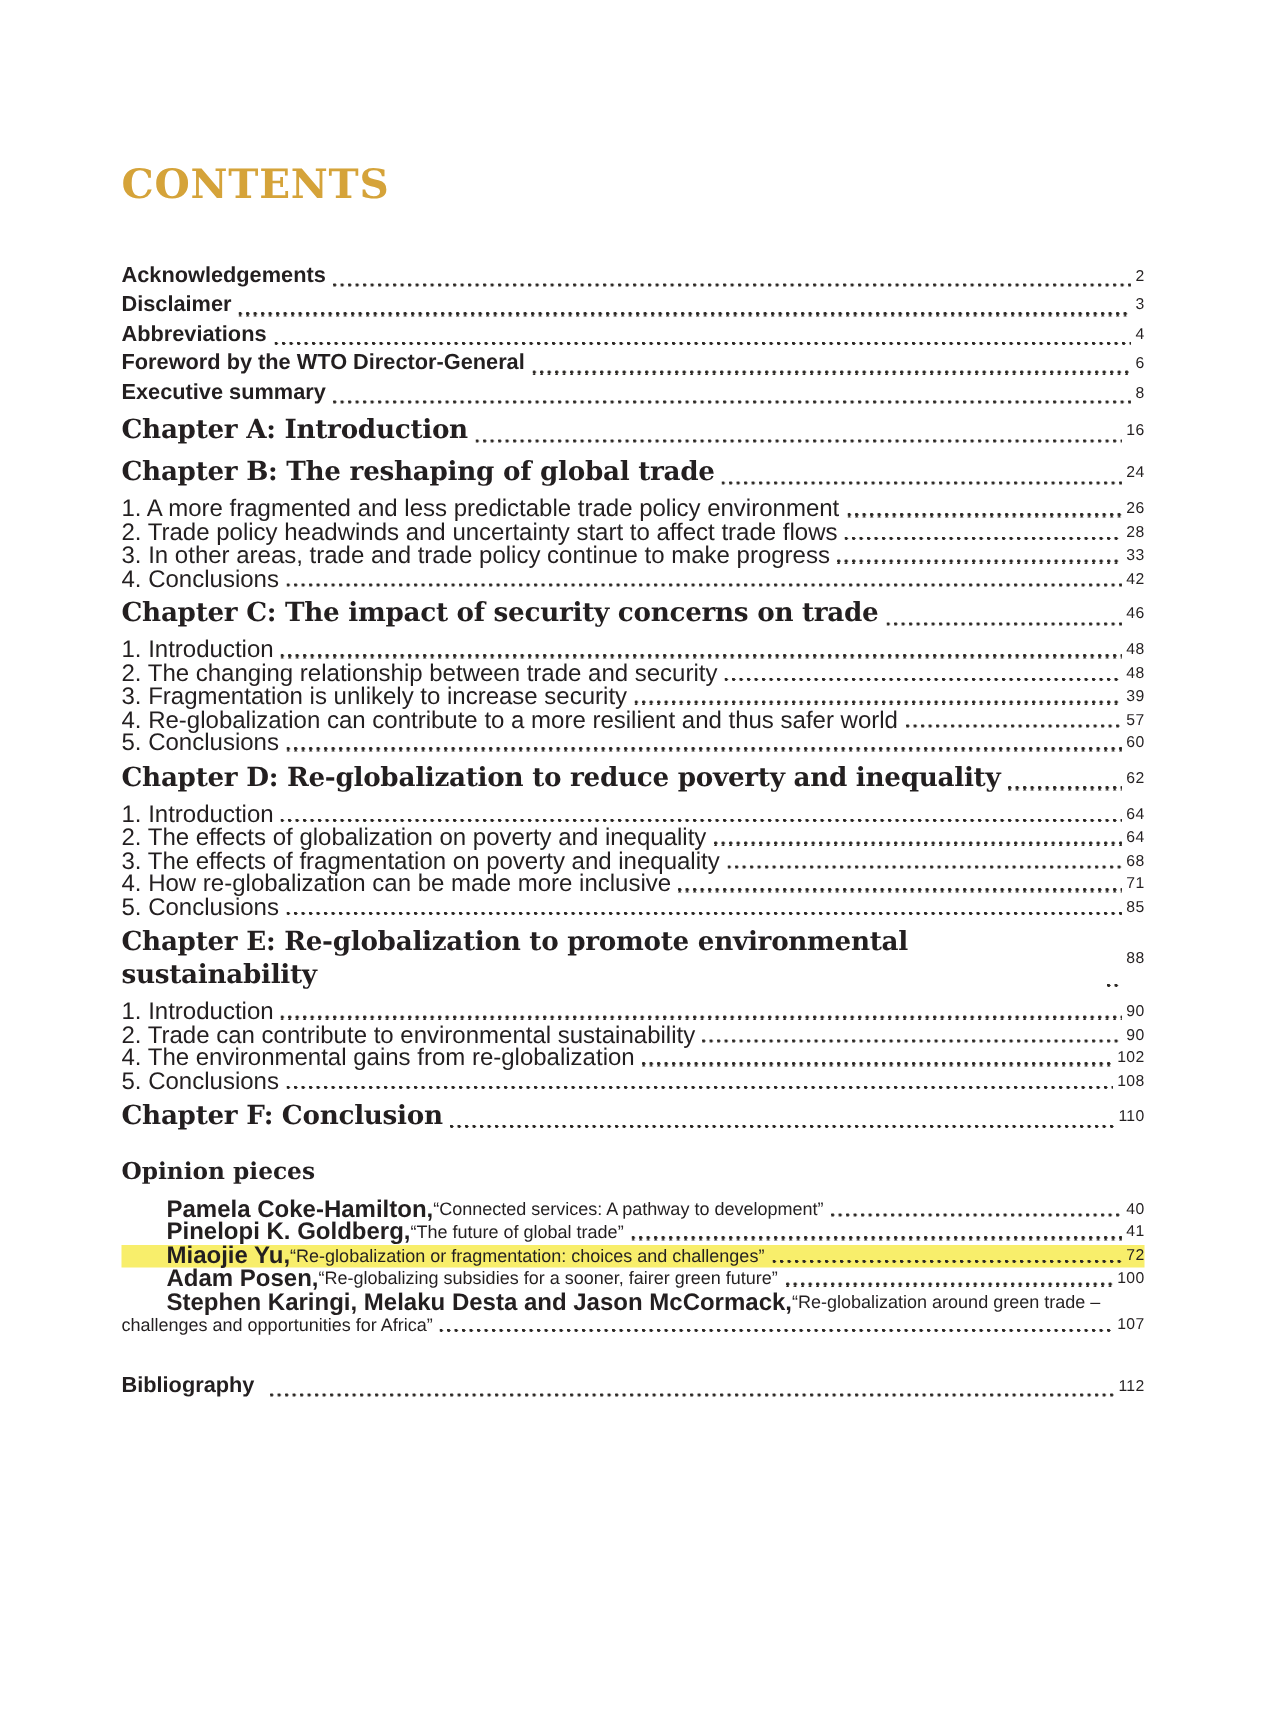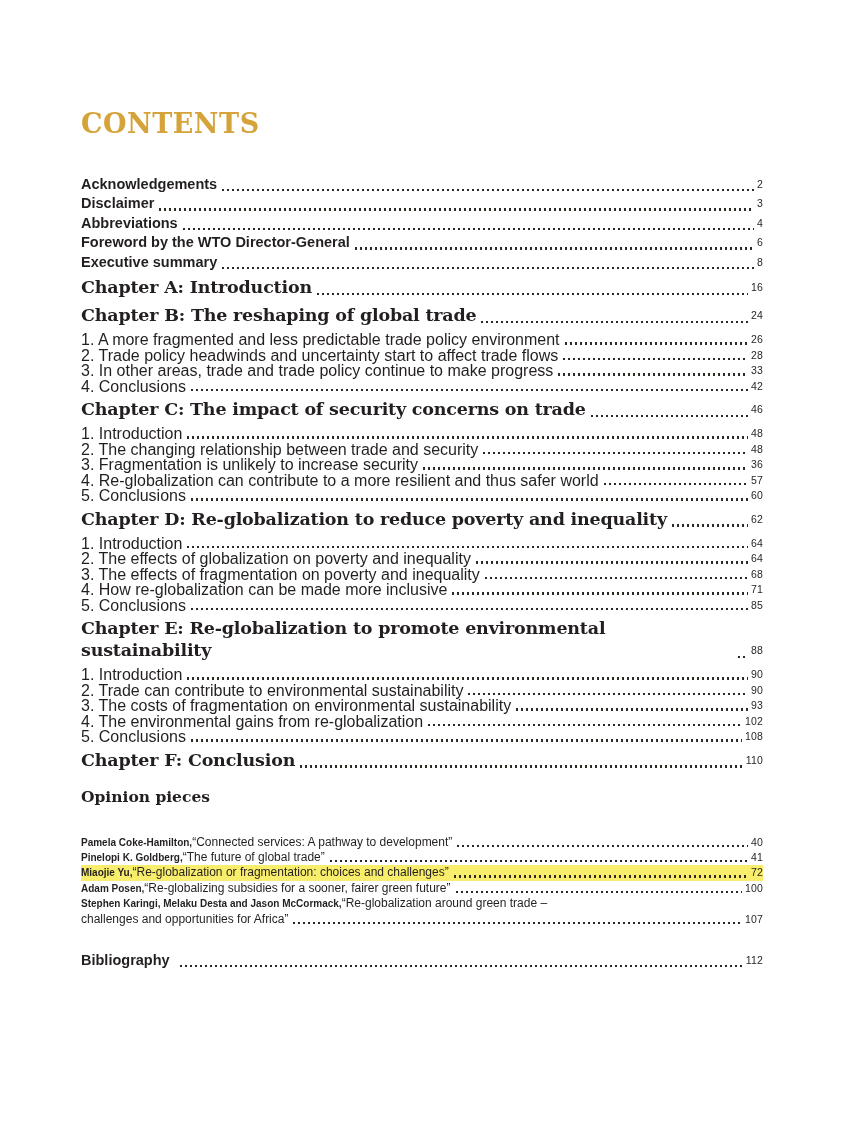--- a/index.html
+++ b/index.html
@@ -1,41 +1,41 @@
 <!DOCTYPE html>
 <html style="--hl: #f8ee6b;"><head>
 <meta charset="utf-8">
 <style>
   html,body{margin:0;padding:0;background:#ffffff;}
   body{font-family:"Liberation Sans",sans-serif;color:#231f20;}
   .page{position:relative;width:845px;height:1142px;box-sizing:border-box;
         padding:109px 82px 16px 81px;background:#fff;overflow:hidden;}
   .title{margin:0 0 36px 0;font-family:"DejaVu Serif",serif;font-weight:700;
          font-size:27px;line-height:30px;letter-spacing:0.5px;}
-  .row{display:flex;align-items:flex-end;}
+  .row{display:flex;align-items:center;}
   .dots{flex:1 1 auto;min-width:10px;height:2.4px;align-self:flex-end;
         margin:0 3px 3px 5px;
         background-image:radial-gradient(circle at 1.1px 1.1px,#2b2723 1.05px,transparent 1.3px);
         background-size:5px 2.4px;background-repeat:repeat-x;background-position:left bottom;}
   .pg{flex:0 0 auto;font-size:10.5px;font-weight:400;letter-spacing:0.2px;}
   
   .fm{line-height:19.4px;}
   .fm-label{font-weight:700;font-size:14.5px;}
   
   .chapter{margin-top:4px;}
   .ch{line-height:22px;margin-bottom:6px;}
   .ch-label{font-family:"DejaVu Serif",serif;font-weight:700;font-size:17.5px;
             letter-spacing:-0.2px;}
   .sub{line-height:15.5px;}
   .sub-label{font-weight:400;font-size:16px;}
   
-  .op-heading{margin:16px 0 28px 0;font-family:"DejaVu Serif",serif;font-weight:700;
+  .op-heading{margin:16px 0 8px 0;font-family:"DejaVu Serif",serif;font-weight:700;
               font-size:15.5px;line-height:20px;}
   .op{line-height:15.4px;}
-  .op-authors{font-weight:700;font-size:10px;}
+  .op-authors{font-weight:700;font-size:16px;margin-left:30px;}
   .op-title{font-weight:400;font-size:12px;}
   .highlight{background:var(--hl,#f8ee6b);}
   
   .bib{margin-top:23px;line-height:20px;}
   .bib-label{font-weight:700;font-size:14.5px;}
   .bib .dots{margin-left:10px;}
 </style>
 </head>
 <body>
 
@@ -117,21 +117,21 @@
           <span class="pg">48</span>
         </div>
         <div class="row sub">
           <span class="sub-label">2. The changing relationship between trade and security</span>
           <span class="dots"></span>
           <span class="pg">48</span>
         </div>
         <div class="row sub">
           <span class="sub-label">3. Fragmentation is unlikely to increase security</span>
           <span class="dots"></span>
-          <span class="pg">36</span>
+          <span class="pg">39</span>
         </div>
         <div class="row sub">
           <span class="sub-label">4. Re-globalization can contribute to a more resilient and thus safer world</span>
           <span class="dots"></span>
           <span class="pg">57</span>
         </div>
         <div class="row sub">
           <span class="sub-label">5. Conclusions</span>
           <span class="dots"></span>
           <span class="pg">60</span>
@@ -177,25 +177,20 @@
         </div>
         <div class="row sub">
           <span class="sub-label">1. Introduction</span>
           <span class="dots"></span>
           <span class="pg">90</span>
         </div>
         <div class="row sub">
           <span class="sub-label">2. Trade can contribute to environmental sustainability</span>
           <span class="dots"></span>
           <span class="pg">90</span>
-        </div>
-        <div class="row sub">
-          <span class="sub-label">3. The costs of fragmentation on environmental sustainability</span>
-          <span class="dots"></span>
-          <span class="pg">93</span>
         </div>
         <div class="row sub">
           <span class="sub-label">4. The environmental gains from re-globalization</span>
           <span class="dots"></span>
           <span class="pg">102</span>
         </div>
         <div class="row sub">
           <span class="sub-label">5. Conclusions</span>
           <span class="dots"></span>
           <span class="pg">108</span>

